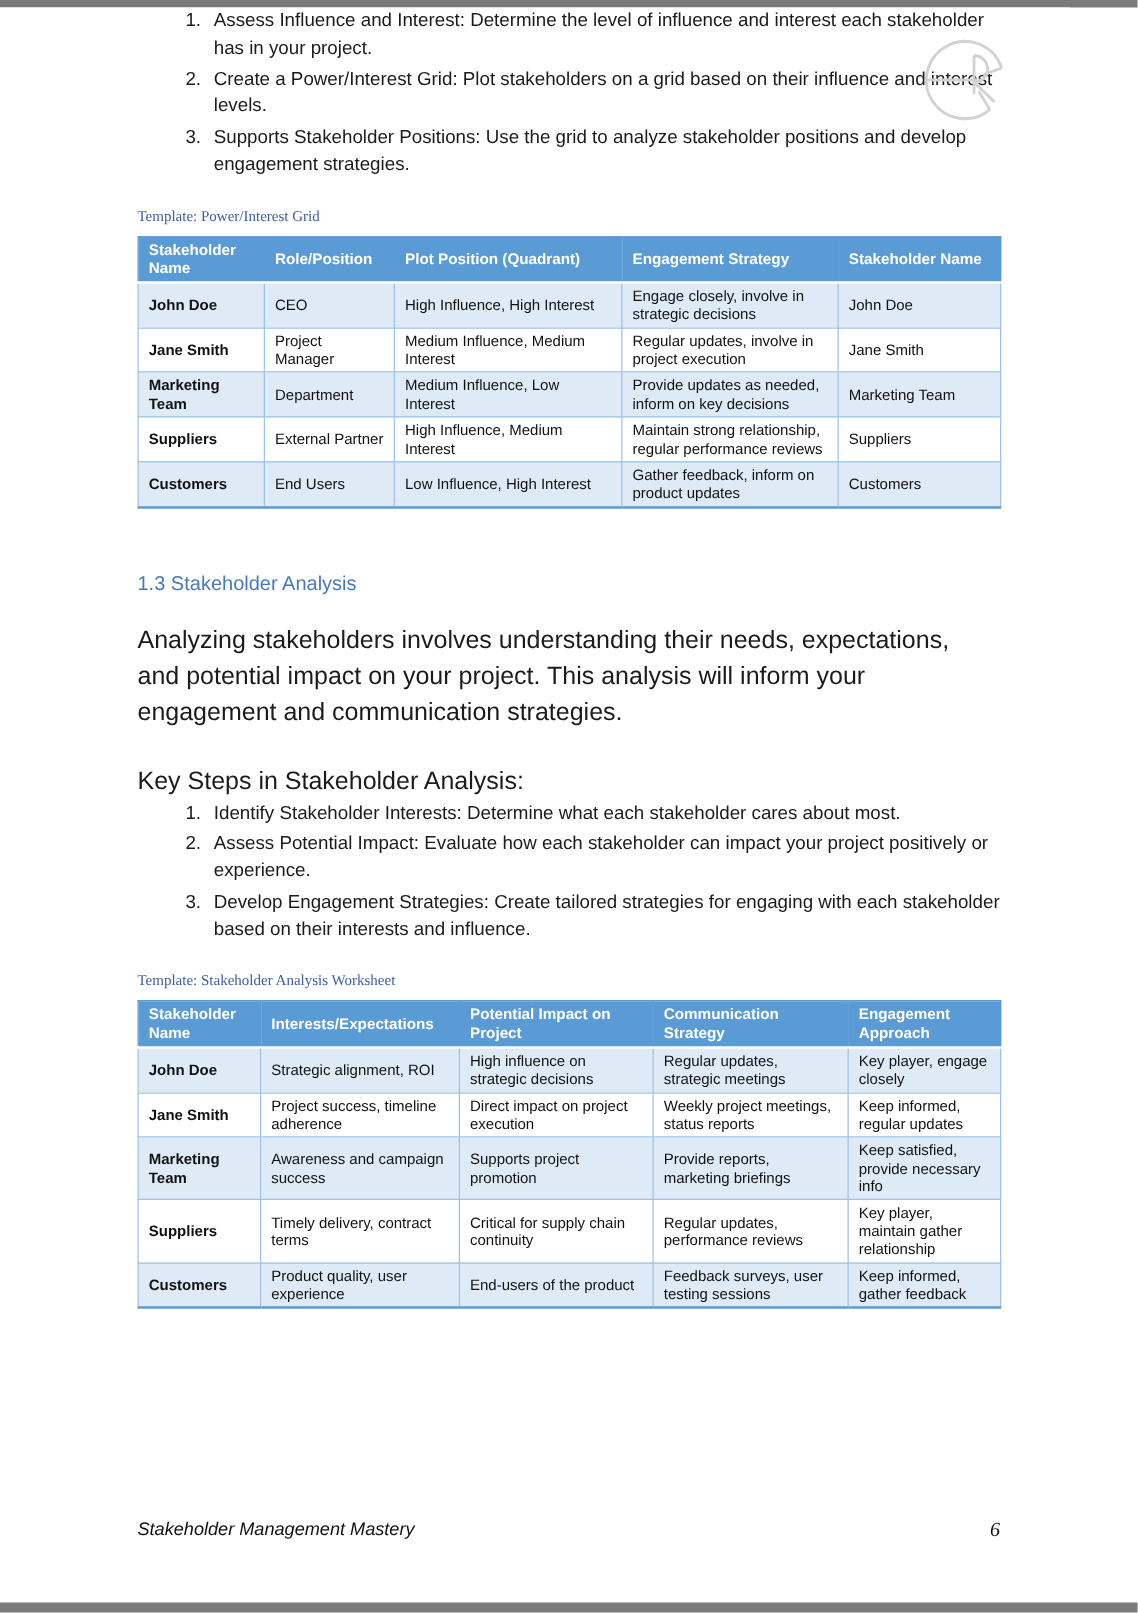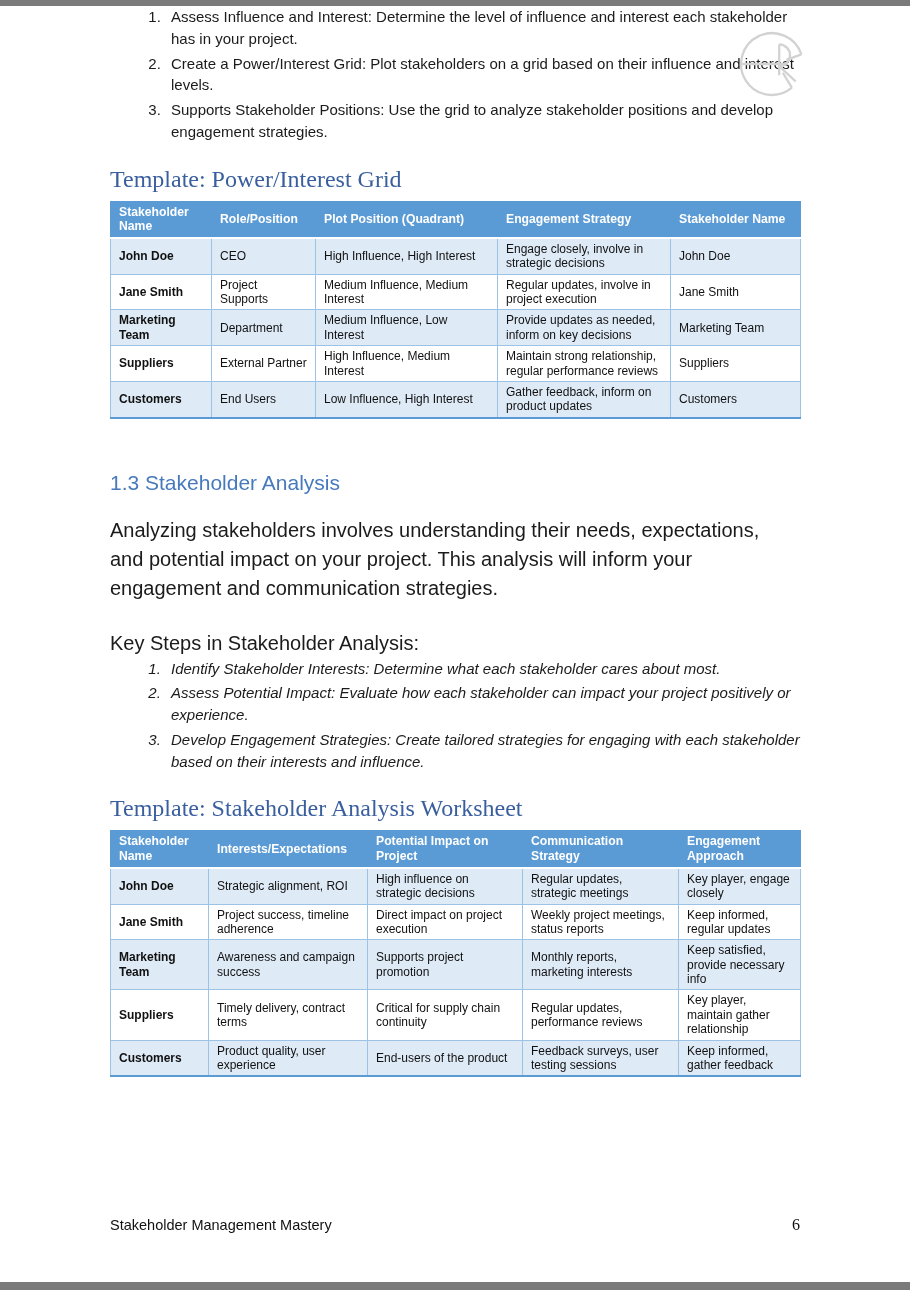--- a/index.html
+++ b/index.html
@@ -26,30 +26,30 @@
 
   .content { margin-left: 110px; width: 690px; }
 
   ol.steps {
     margin: 0; padding: 0 0 0 55px;
     width: 700px;
     font-size: 15px; line-height: 1.45; color: #1b1b1b;
   }
   ol.steps li { margin-bottom: 3px; padding-left: 6px; }
   .list-intro { margin-top: 104px; }
-  .list-keysteps { margin-top: 20px; font-style: italic; }
+  .list-keysteps { margin-top: 20px; }
 
   h2.template-heading {
     font-family: "Liberation Serif", serif;
-    font-size: 24px; font-weight: 400;
+    font-size: 12px; font-weight: 400;
     color: #3a5f9e;
     margin: 23px 0 8px 0;
   }
   h1.section-heading {
-    font-size: 21px; font-weight: 300;
+    font-size: 16px; font-weight: 300;
     color: #4779bd;
     margin: 52px 0 0 0;
   }
   p.body-text {
     font-size: 20px; line-height: 1.45; color: #1b1b1b;
     width: 650px;
     margin: 21px 0 0 0;
   }
   p.keysteps-label { margin-top: 26px; }
 
@@ -84,22 +84,22 @@
 
   
   .t1-c1 { width: 101px; } .t1-c2 { width: 104px; } .t1-c3 { width: 182px; }
   .t1-c4 { width: 173px; } .t1-c5 { width: 130px; }
   .t2-c1 { width: 98px; }  .t2-c2 { width: 159px; } .t2-c3 { width: 155px; }
   .t2-c4 { width: 156px; } .t2-c5 { width: 122px; }
 
   .footer {
     position: absolute; top: 1210px; left: 110px;
     width: 690px;
-    display: flex; justify-content: space-between; align-items: center;
-    font-size: 14.5px; color: #111111;
+    display: flex; justify-content: space-between; align-items: flex-start;
+    font-size: 14.5px; color: #111111; font-style: italic;
   }
   .footer .page-num { font-family: "Liberation Serif", serif; font-size: 16px; }
 </style>
 </head>
 <body>
 
 <div class="separator-bar bar-top"></div>
 
 <div class="page">
 
@@ -145,21 +145,21 @@
         <tbody>
           <tr>
             <td>John Doe</td>
             <td>CEO</td>
             <td>High Influence, High Interest</td>
             <td>Engage closely, involve in strategic decisions</td>
             <td>John Doe</td>
           </tr>
           <tr>
             <td>Jane Smith</td>
-            <td>Project Supports</td>
+            <td>Project Manager</td>
             <td>Medium Influence, Medium Interest</td>
             <td>Regular updates, involve in project execution</td>
             <td>Jane Smith</td>
           </tr>
           <tr>
             <td>Marketing Team</td>
             <td>Department</td>
             <td>Medium Influence, Low Interest</td>
             <td>Provide updates as needed, inform on key decisions</td>
             <td>Marketing Team</td>
@@ -224,21 +224,21 @@
             <td>Jane Smith</td>
             <td>Project success, timeline adherence</td>
             <td>Direct impact on project execution</td>
             <td>Weekly project meetings, status reports</td>
             <td>Keep informed, regular updates</td>
           </tr>
           <tr>
             <td>Marketing Team</td>
             <td>Awareness and campaign success</td>
             <td>Supports project promotion</td>
-            <td>Monthly reports, marketing interests</td>
+            <td>Provide reports, marketing briefings</td>
             <td>Keep satisfied, provide necessary info</td>
           </tr>
           <tr>
             <td>Suppliers</td>
             <td>Timely delivery, contract terms</td>
             <td>Critical for supply chain continuity</td>
             <td>Regular updates, performance reviews</td>
             <td>Key player, maintain gather relationship</td>
           </tr>
           <tr>

